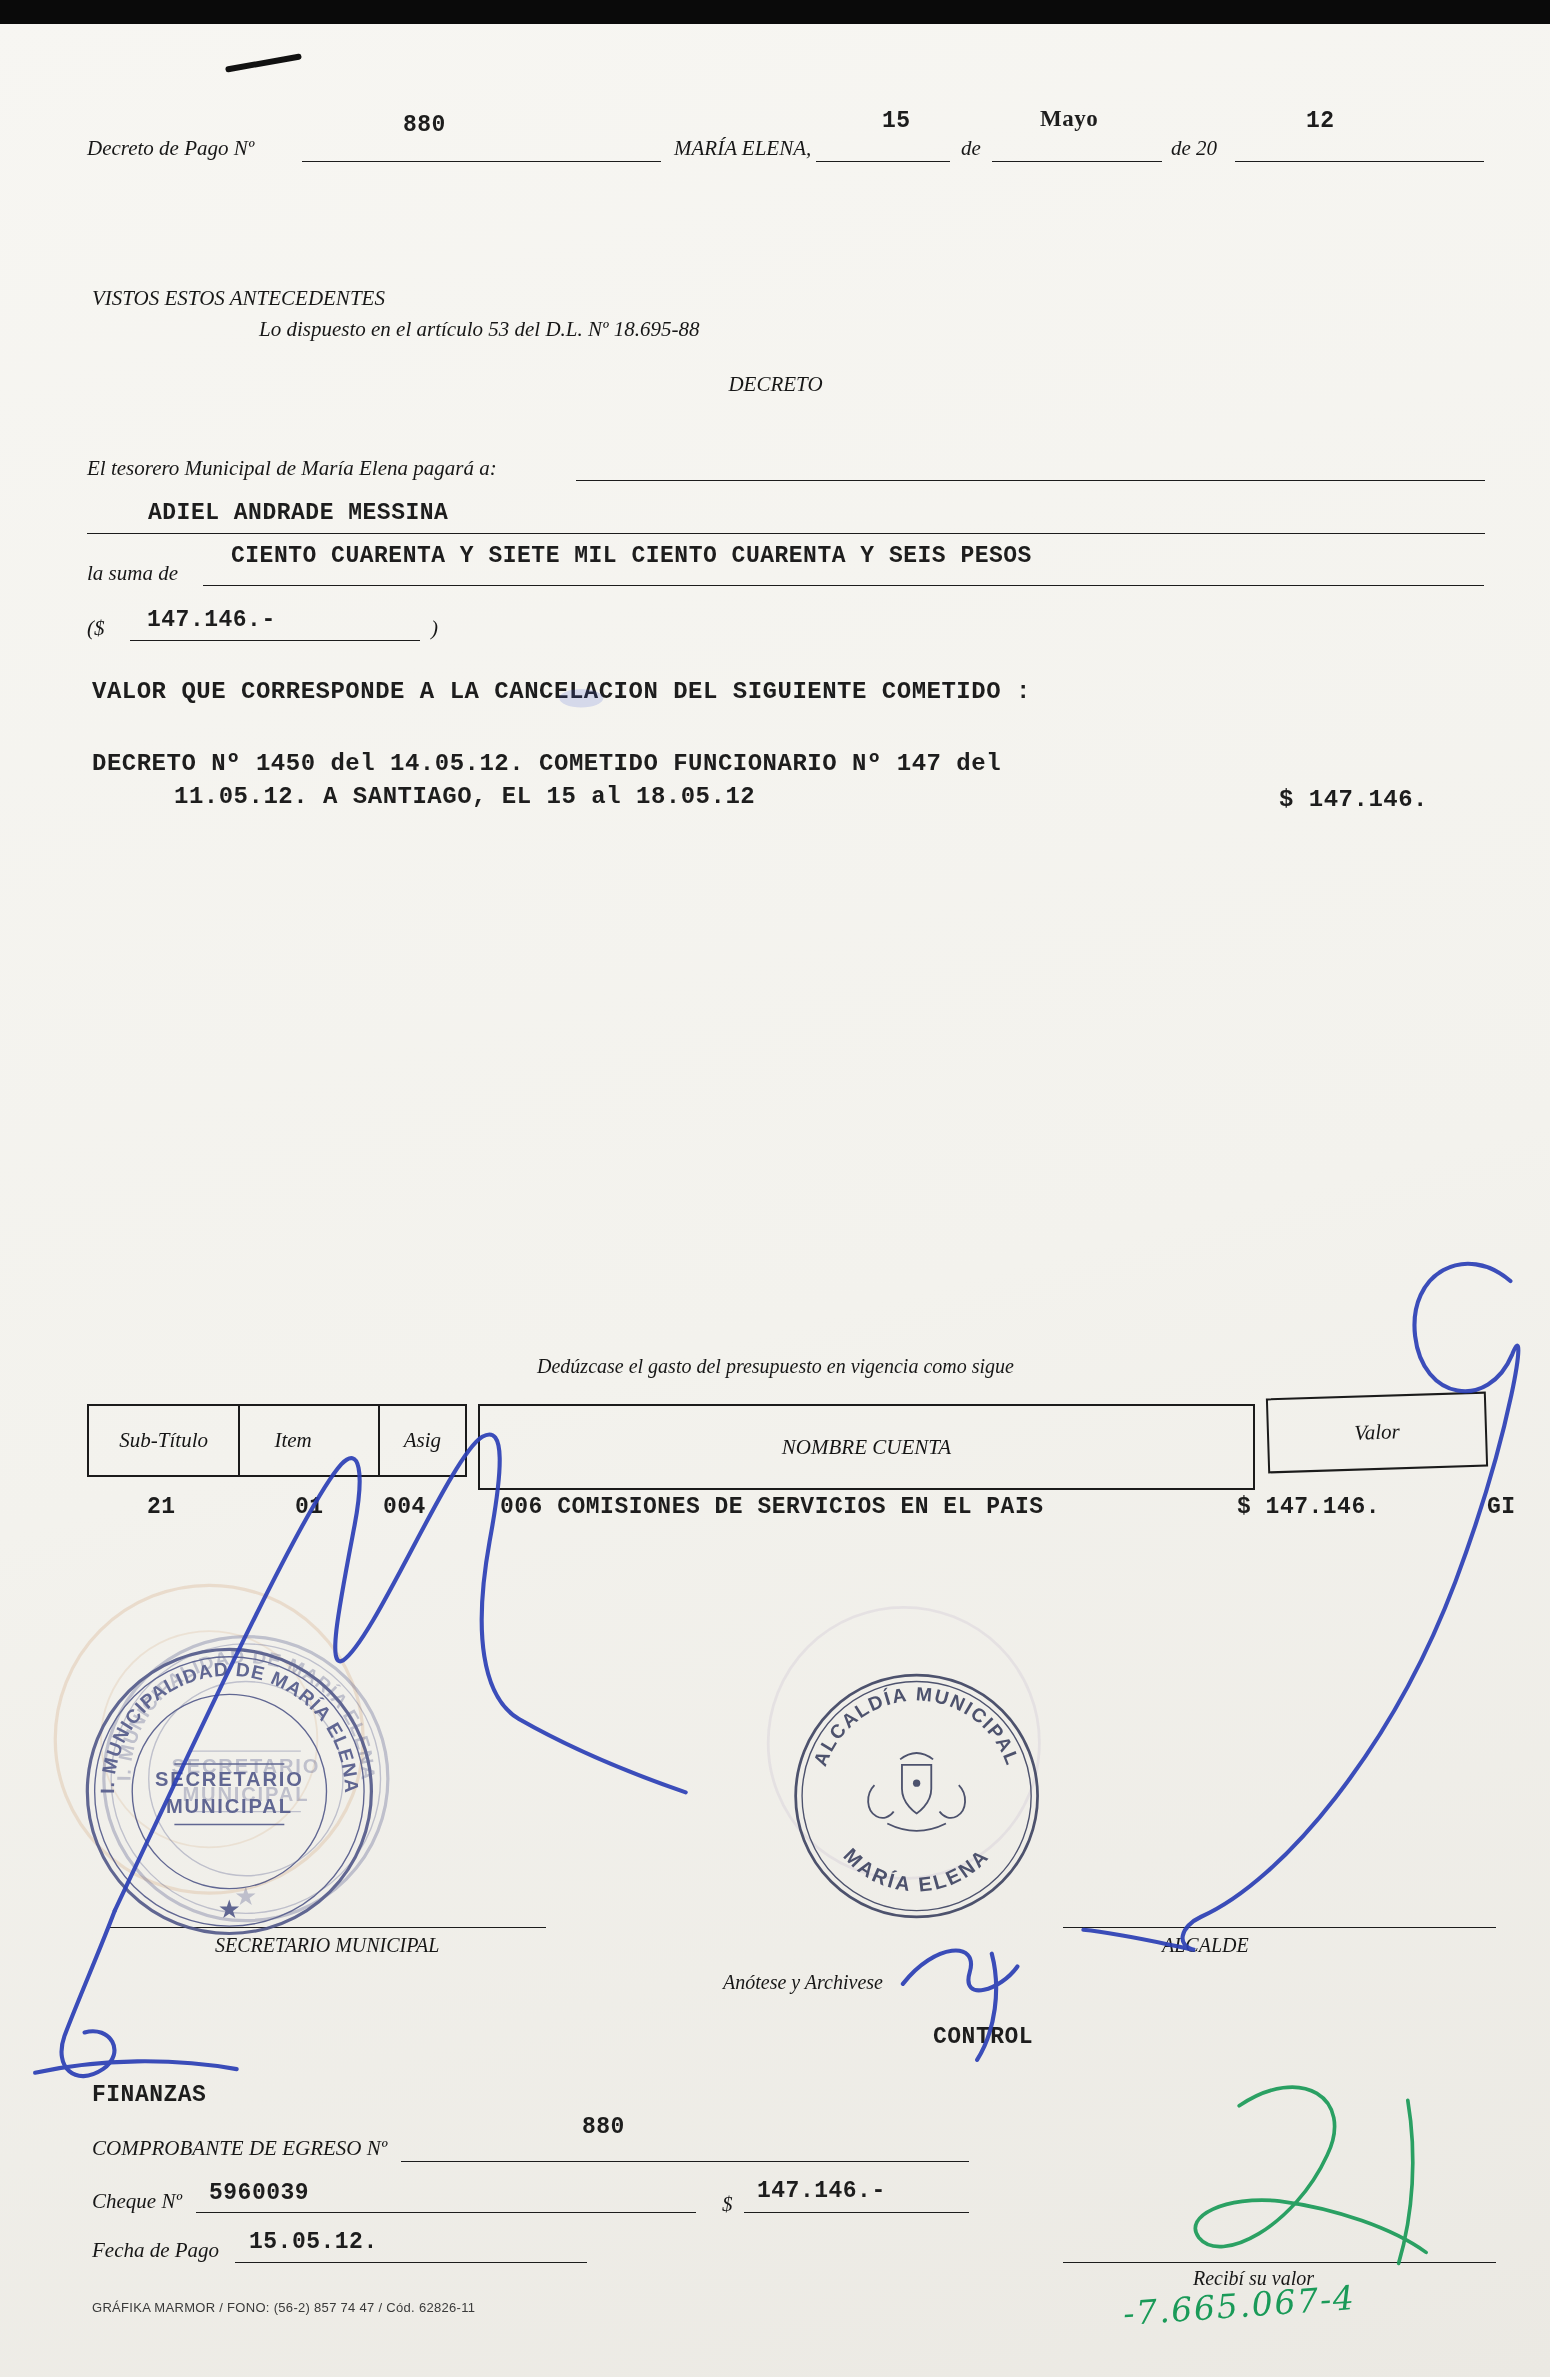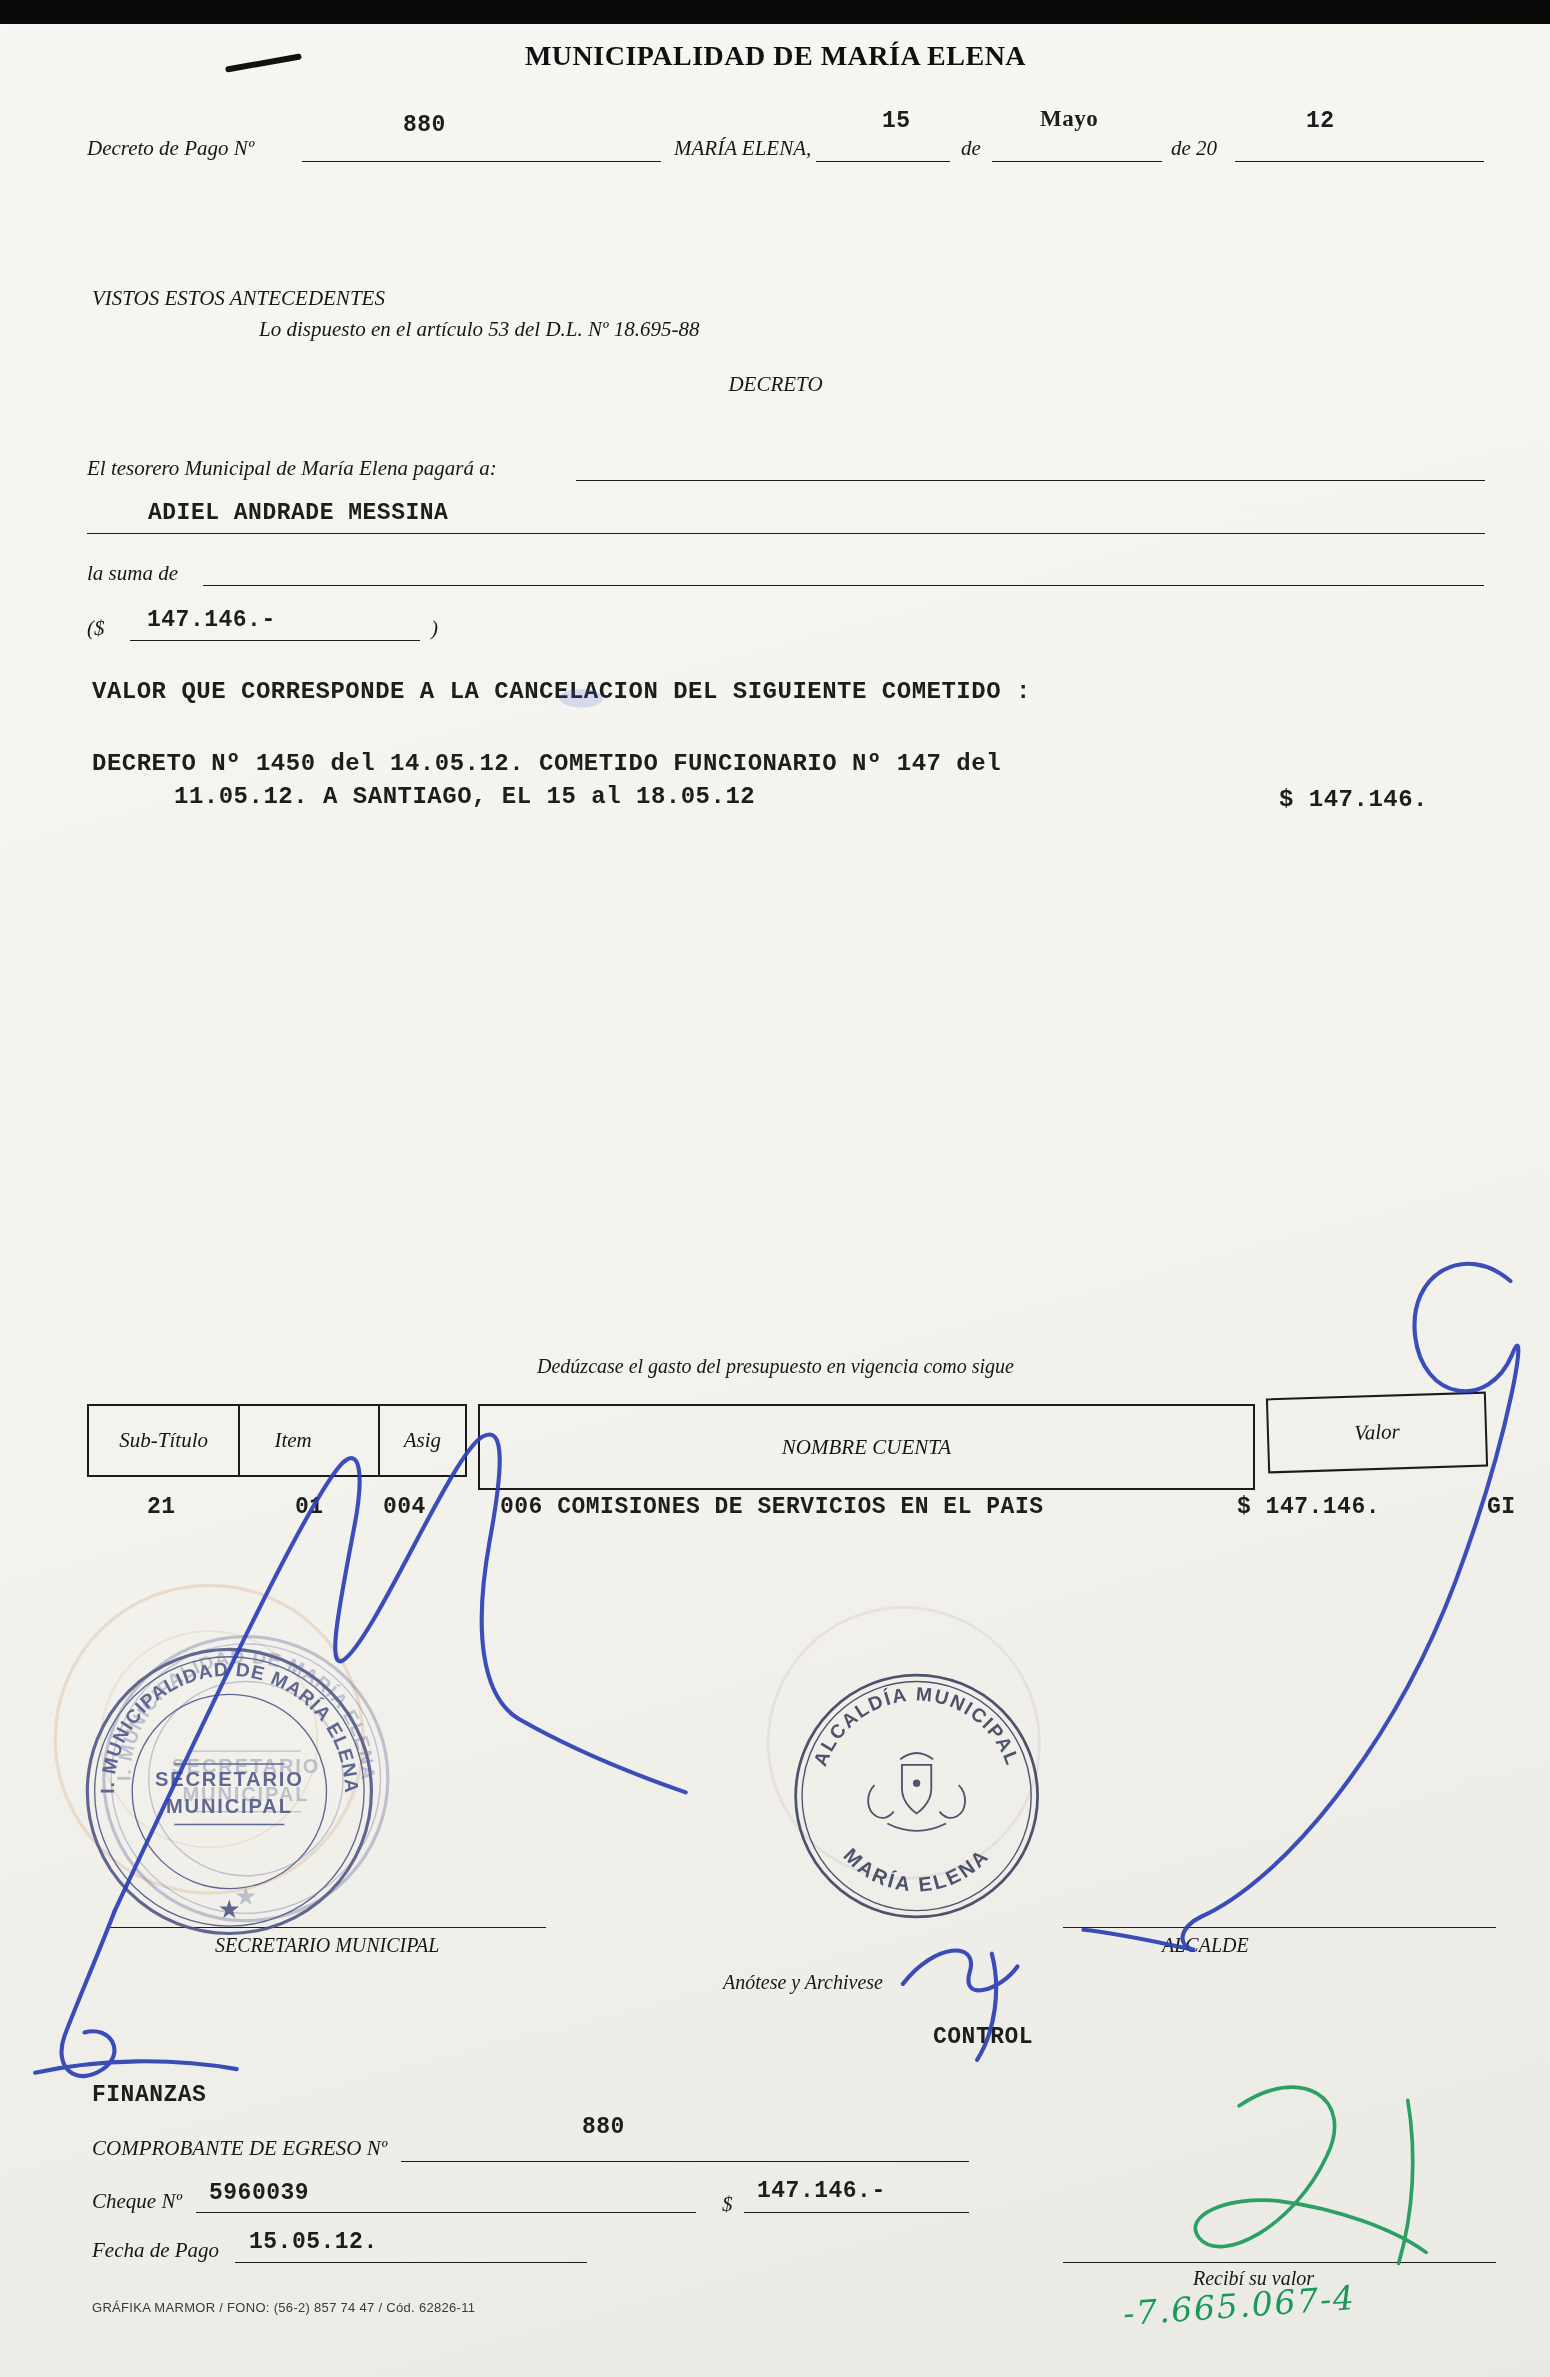--- a/index.html
+++ b/index.html
@@ -29,21 +29,20 @@
   svg.overlay { position:absolute; left:0; top:0; width:1551px; height:2377px; }
   .stamp-txt { font-family:"Liberation Sans",sans-serif; font-weight:bold; }
 </style>
 </head>
 <body>
 
 <div class="page">
 
   <div class="topbar"></div>
 
-  <div class="title">MUNICIPALIDAD DE MARÍA ELENA</div>
   <div class="pen-dash"></div>
 
   <div class="abs it" style="left:87px; top:136px;">Decreto de Pago Nº</div>
   <div class="ul" style="left:302px; top:161px; width:359px;"></div>
   <div class="abs typed" style="left:403px; top:112px;">880</div>
   <div class="abs it" style="left:674px; top:136px;">MARÍA ELENA,</div>
   <div class="ul" style="left:816px; top:161px; width:134px;"></div>
   <div class="abs typed" style="left:882px; top:108px;">15</div>
   <div class="abs it" style="left:961px; top:136px;">de</div>
   <div class="ul" style="left:992px; top:161px; width:170px;"></div>
@@ -55,20 +54,21 @@
   <div class="abs it" style="left:92px; top:286px;">VISTOS ESTOS ANTECEDENTES</div>
   <div class="abs it" style="left:259px; top:317px;">Lo dispuesto en el artículo 53 del D.L. Nº 18.695-88</div>
   <div class="abs it" style="left:0; top:372px; width:100%; text-align:center;">DECRETO</div>
 
   <div class="abs it" style="left:87px; top:456px;">El tesorero Municipal de María Elena pagará a:</div>
   <div class="ul" style="left:576px; top:480px; width:909px;"></div>
   <div class="abs typed" style="left:148px; top:500px;">ADIEL ANDRADE MESSINA</div>
   <div class="ul" style="left:87px; top:533px; width:1398px;"></div>
 
   <div class="abs it" style="left:87px; top:561px;">la suma de</div>
+  <div class="abs typed" style="left:231px; top:543px;">CIENTO CUARENTA Y SIETE MIL CIENTO CUARENTA Y SEIS PESOS</div>
   <div class="ul" style="left:203px; top:585px; width:1281px;"></div>
 
   <div class="abs it" style="left:87px; top:616px;">($</div>
   <div class="abs typed" style="left:147px; top:607px;">147.146.-</div>
   <div class="ul" style="left:130px; top:640px; width:290px;"></div>
   <div class="abs it" style="left:431px; top:616px;">)</div>
 
   <div class="abs typed" style="left:92px; top:678px; font-size:24px;">VALOR QUE CORRESPONDE A LA CANCELACION DEL SIGUIENTE COMETIDO :</div>
   <div class="abs typed" style="left:92px; top:750px; font-size:24px;">DECRETO Nº 1450 del 14.05.12. COMETIDO FUNCIONARIO Nº 147 del</div>
   <div class="abs typed" style="left:174px; top:783px; font-size:24px;">11.05.12. A SANTIAGO, EL 15 al 18.05.12</div>

